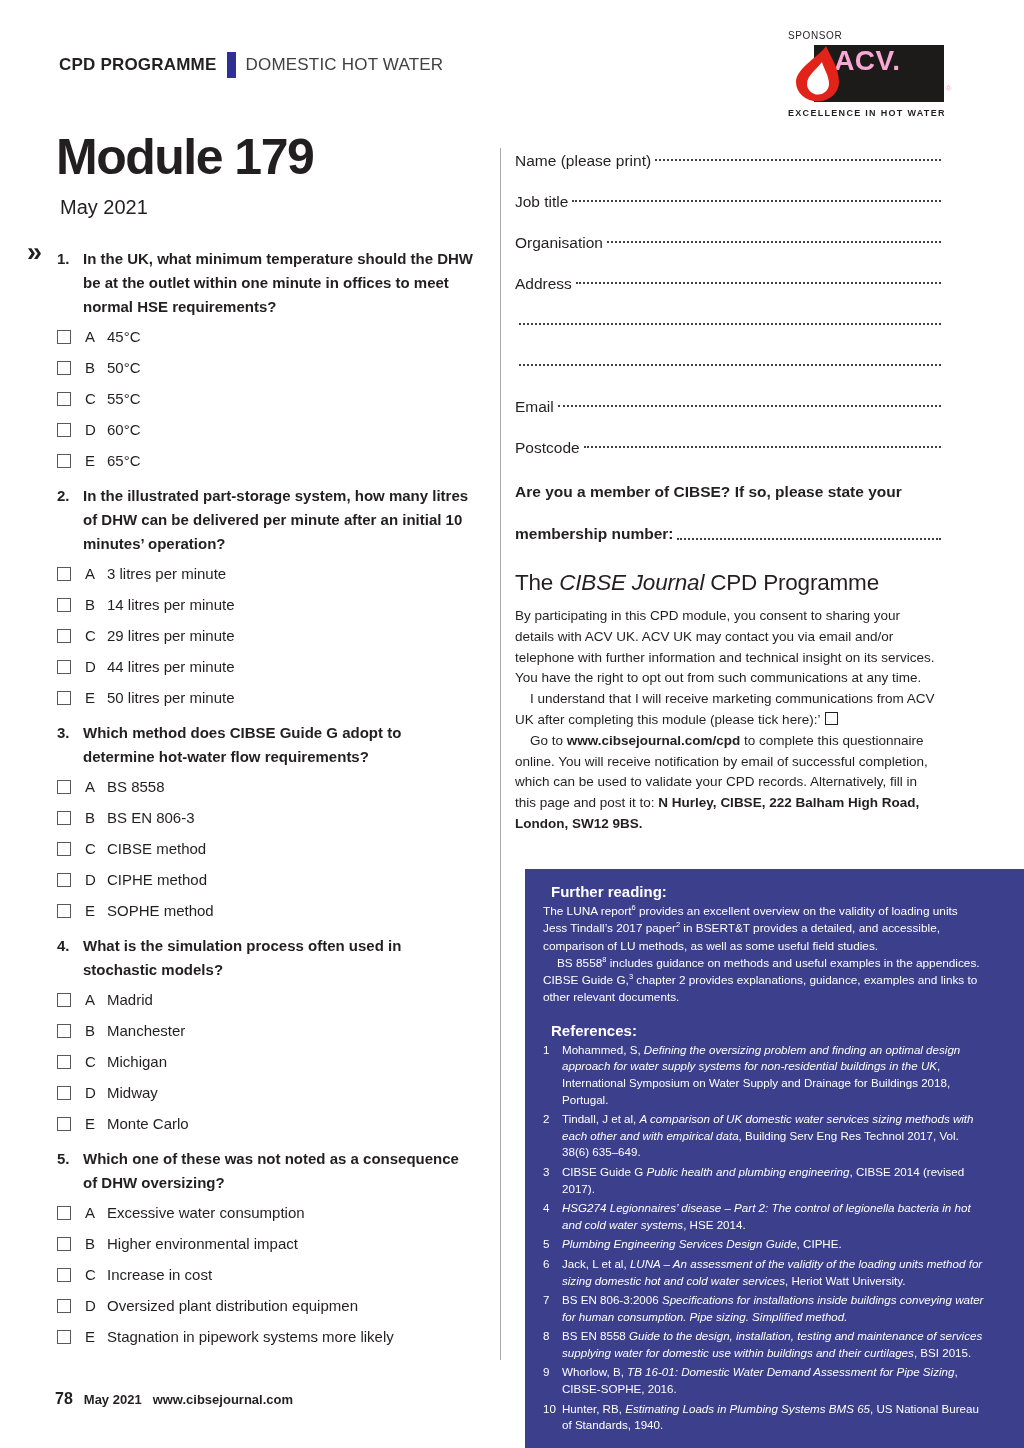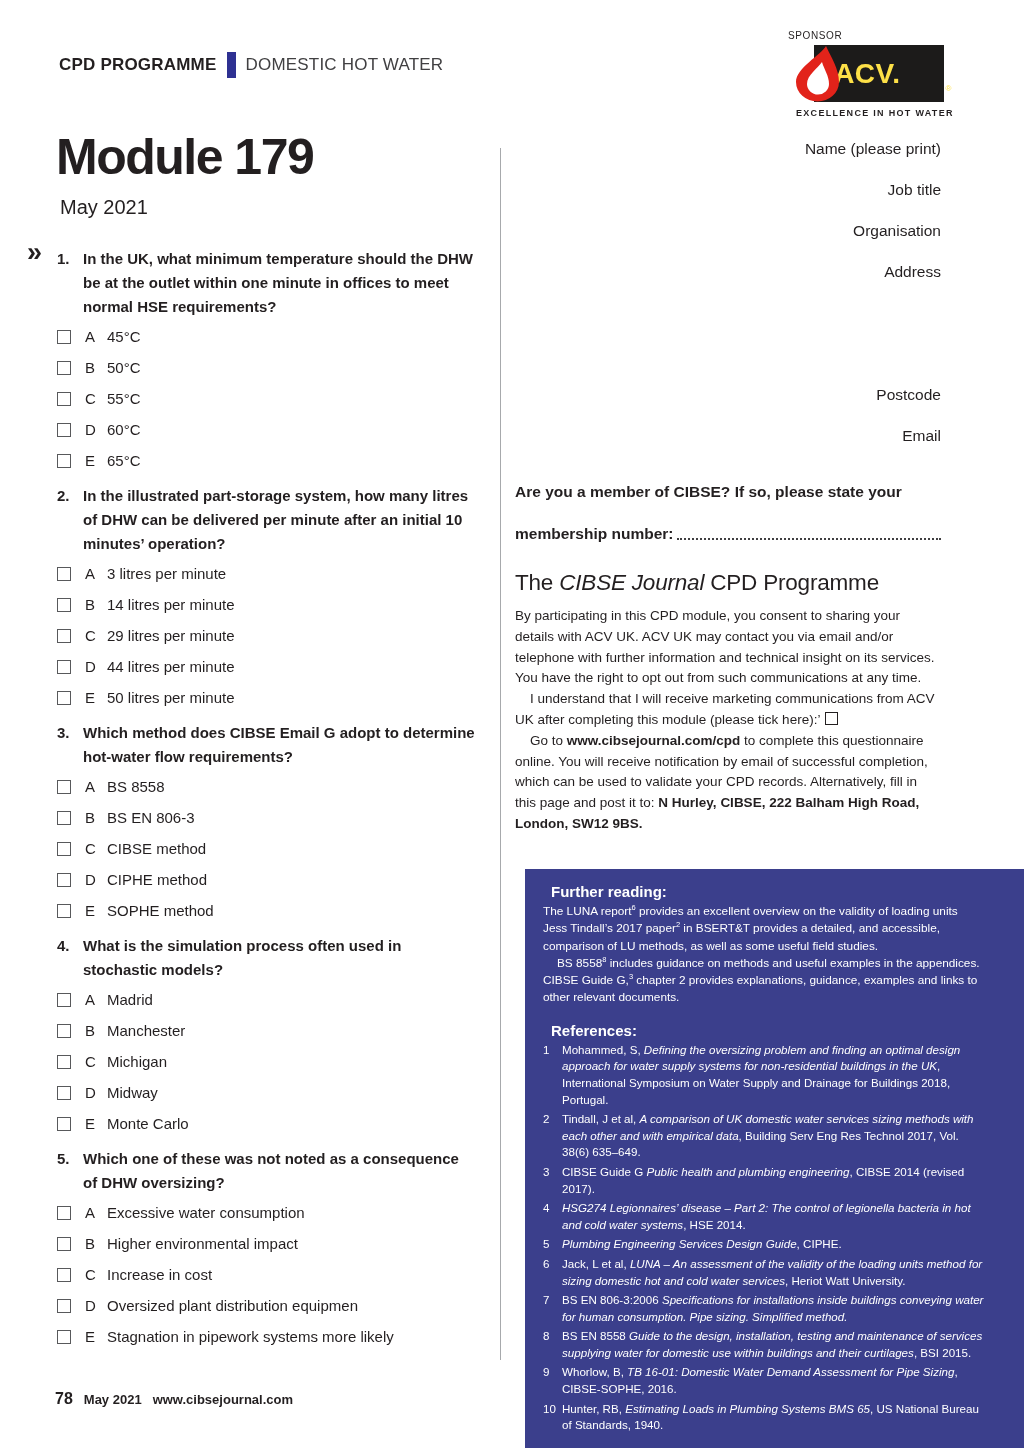--- a/index.html
+++ b/index.html
@@ -18,46 +18,46 @@
   
   .kicker-row{position:absolute;left:59px;top:52px;display:flex;align-items:center;gap:10px;}
   .kicker-main{font-weight:700;font-size:17px;letter-spacing:.2px;}
   .kicker-bar{width:9px;height:26px;background:var(--accent-blue);}
   .kicker-topic{font-size:17px;color:#414042;letter-spacing:.2px;}
 
   .sponsor{position:absolute;left:788px;top:30px;width:156px;}
   .sponsor-label{text-align:left;font-size:10px;letter-spacing:.6px;color:var(--ink);}
   .logo-row{position:relative;height:57px;margin-top:4px;}
   .logo-black{position:absolute;left:26px;right:0;top:0;bottom:0;background:var(--logo-black);
-    color:#fde047;display:flex;align-items:center;justify-content:center;padding-left:28px;
+    color:#f9a8d4;display:flex;justify-content:center;padding-left:28px;
     font-weight:700;font-size:28px;letter-spacing:.5px;gap:44px;}
   .logo-reg{font-size:8px;align-self:flex-end;margin:0 0 9px 1px;font-weight:400;}
   .flame{position:absolute;left:0;top:0;z-index:2;}
-  .tagline{margin-top:6px;font-size:9px;letter-spacing:1.3px;font-weight:700;text-align:right;white-space:nowrap;margin-left:8px;}
+  .tagline{margin-top:6px;font-size:9px;letter-spacing:1.3px;font-weight:700;text-align:right;white-space:nowrap;}
 
   
   .module-title{position:absolute;left:56px;top:128px;margin:0;font-size:50px;font-weight:700;letter-spacing:-1.5px;}
   .module-date{position:absolute;left:60px;top:196px;font-size:20px;}
   .chevrons{position:absolute;left:27px;top:237px;font-size:27px;font-weight:700;color:var(--ink);}
 
   .questions{position:absolute;left:57px;top:247px;width:420px;}
   .question{margin-bottom:14px;}
   .q-head{display:grid;grid-template-columns:26px 1fr;font-weight:700;font-size:15px;line-height:24px;margin-bottom:10px;}
   .opt{display:grid;grid-template-columns:28px 22px 1fr;align-items:center;margin-bottom:16px;font-size:15px;line-height:15px;}
   .cb{width:12px;height:12px;border:1.5px solid #58595b;background:#fff;}
 
   .footer{position:absolute;left:55px;top:1390px;display:flex;align-items:baseline;gap:11px;font-weight:700;}
   .footer-page{font-size:16px;}
   .footer-date,.footer-site{font-size:13px;}
 
   .divider{position:absolute;left:500px;top:148px;width:1px;height:1212px;background:#a7a9ac;}
 
   
   .right-col{position:absolute;left:515px;top:140px;width:426px;}
-  .frow{display:flex;align-items:flex-end;height:41px;flex-direction:column;}
+  .frow{display:flex;align-items:center;height:41px;}
   .flabel{font-size:15.5px;line-height:18px;white-space:nowrap;}
   .dots{flex:1;border-bottom:2.5px dotted #403f41;margin:0 0 3px 4px;min-height:1px;}
   .member{margin-top:13px;font-weight:700;font-size:15.5px;}
   .member-line1{line-height:22px;margin-bottom:16px;}
   .member-row{display:flex;align-items:flex-end;height:24px;}
 
   .cpd-h{margin:27px 0 10px;font-size:22.5px;font-weight:400;letter-spacing:-.2px;}
   .cpd-h .it{font-style:italic;margin-top:32px;}
   .cpd-p{font-size:13.5px;line-height:20.8px;margin:0;}
   .cpd-p.ind{text-indent:15px;}
@@ -162,21 +162,21 @@
       </div>
       <div class="opt">
         <span class="cb"></span>
         <span class="opt-letter">E</span>
         <span class="opt-text">50 litres per minute</span>
       </div>
     </div>
     <div class="question">
       <div class="q-head">
         <span class="q-num">3.</span>
-        <span class="q-text">Which method does CIBSE Email G adopt to determine hot-water flow requirements?</span>
+        <span class="q-text">Which method does CIBSE Guide G adopt to determine hot-water flow requirements?</span>
       </div>
       <div class="opt">
         <span class="cb"></span>
         <span class="opt-letter">A</span>
         <span class="opt-text">BS 8558</span>
       </div>
       <div class="opt">
         <span class="cb"></span>
         <span class="opt-letter">B</span>
         <span class="opt-text">BS EN 806-3</span>
@@ -287,25 +287,25 @@
         <span class="flabel">Address</span>
         <span class="dots"></span>
       </div>
       <div class="frow">
         <span class="dots"></span>
       </div>
       <div class="frow">
         <span class="dots"></span>
       </div>
       <div class="frow">
+        <span class="flabel">Email</span>
+        <span class="dots"></span>
+      </div>
+      <div class="frow">
         <span class="flabel">Postcode</span>
-        <span class="dots"></span>
-      </div>
-      <div class="frow">
-        <span class="flabel">Email</span>
         <span class="dots"></span>
       </div>
     </div>
   <div class="member">
     <div class="member-line1">Are you a member of CIBSE? If so, please state your</div>
     <div class="member-row">
       <span class="flabel" style="font-weight:700">membership number:</span>
       <span class="dots"></span>
     </div>
   </div>

